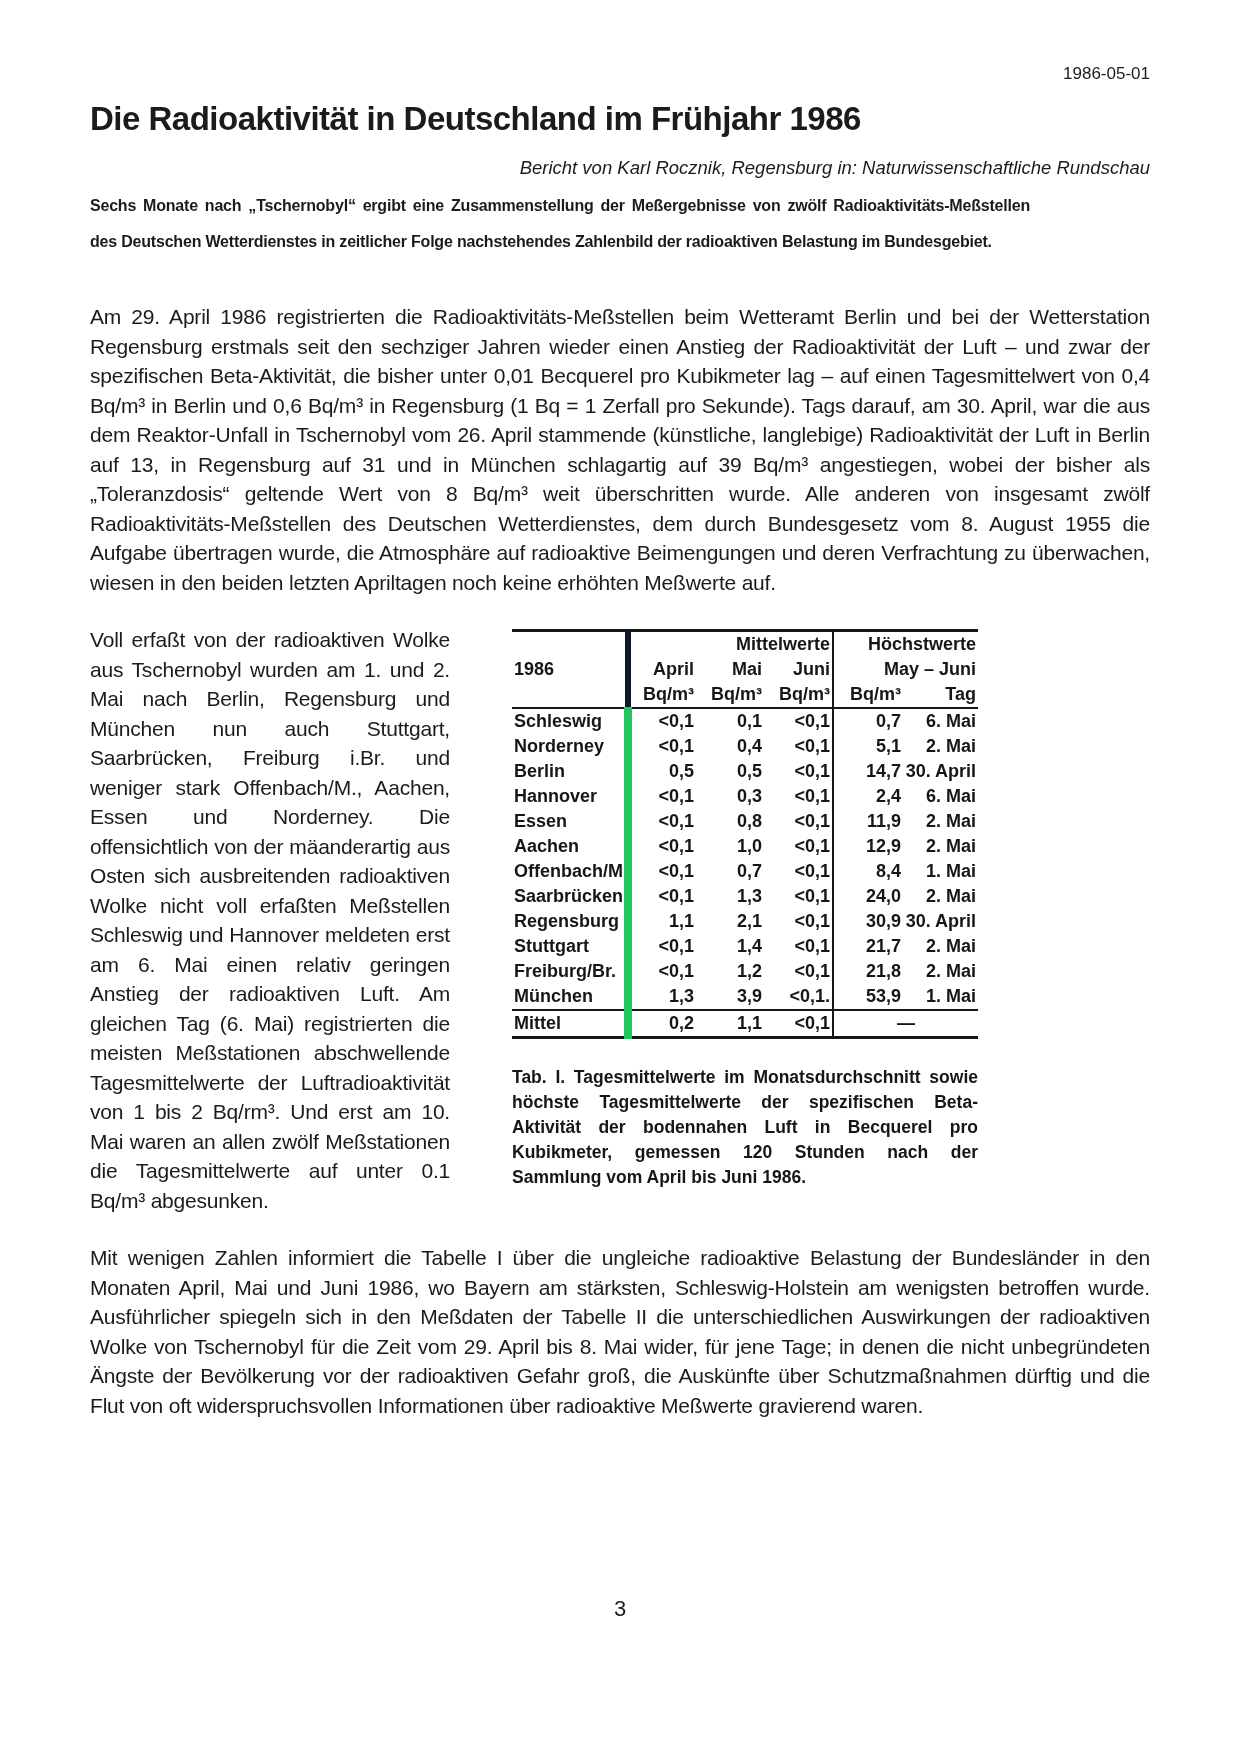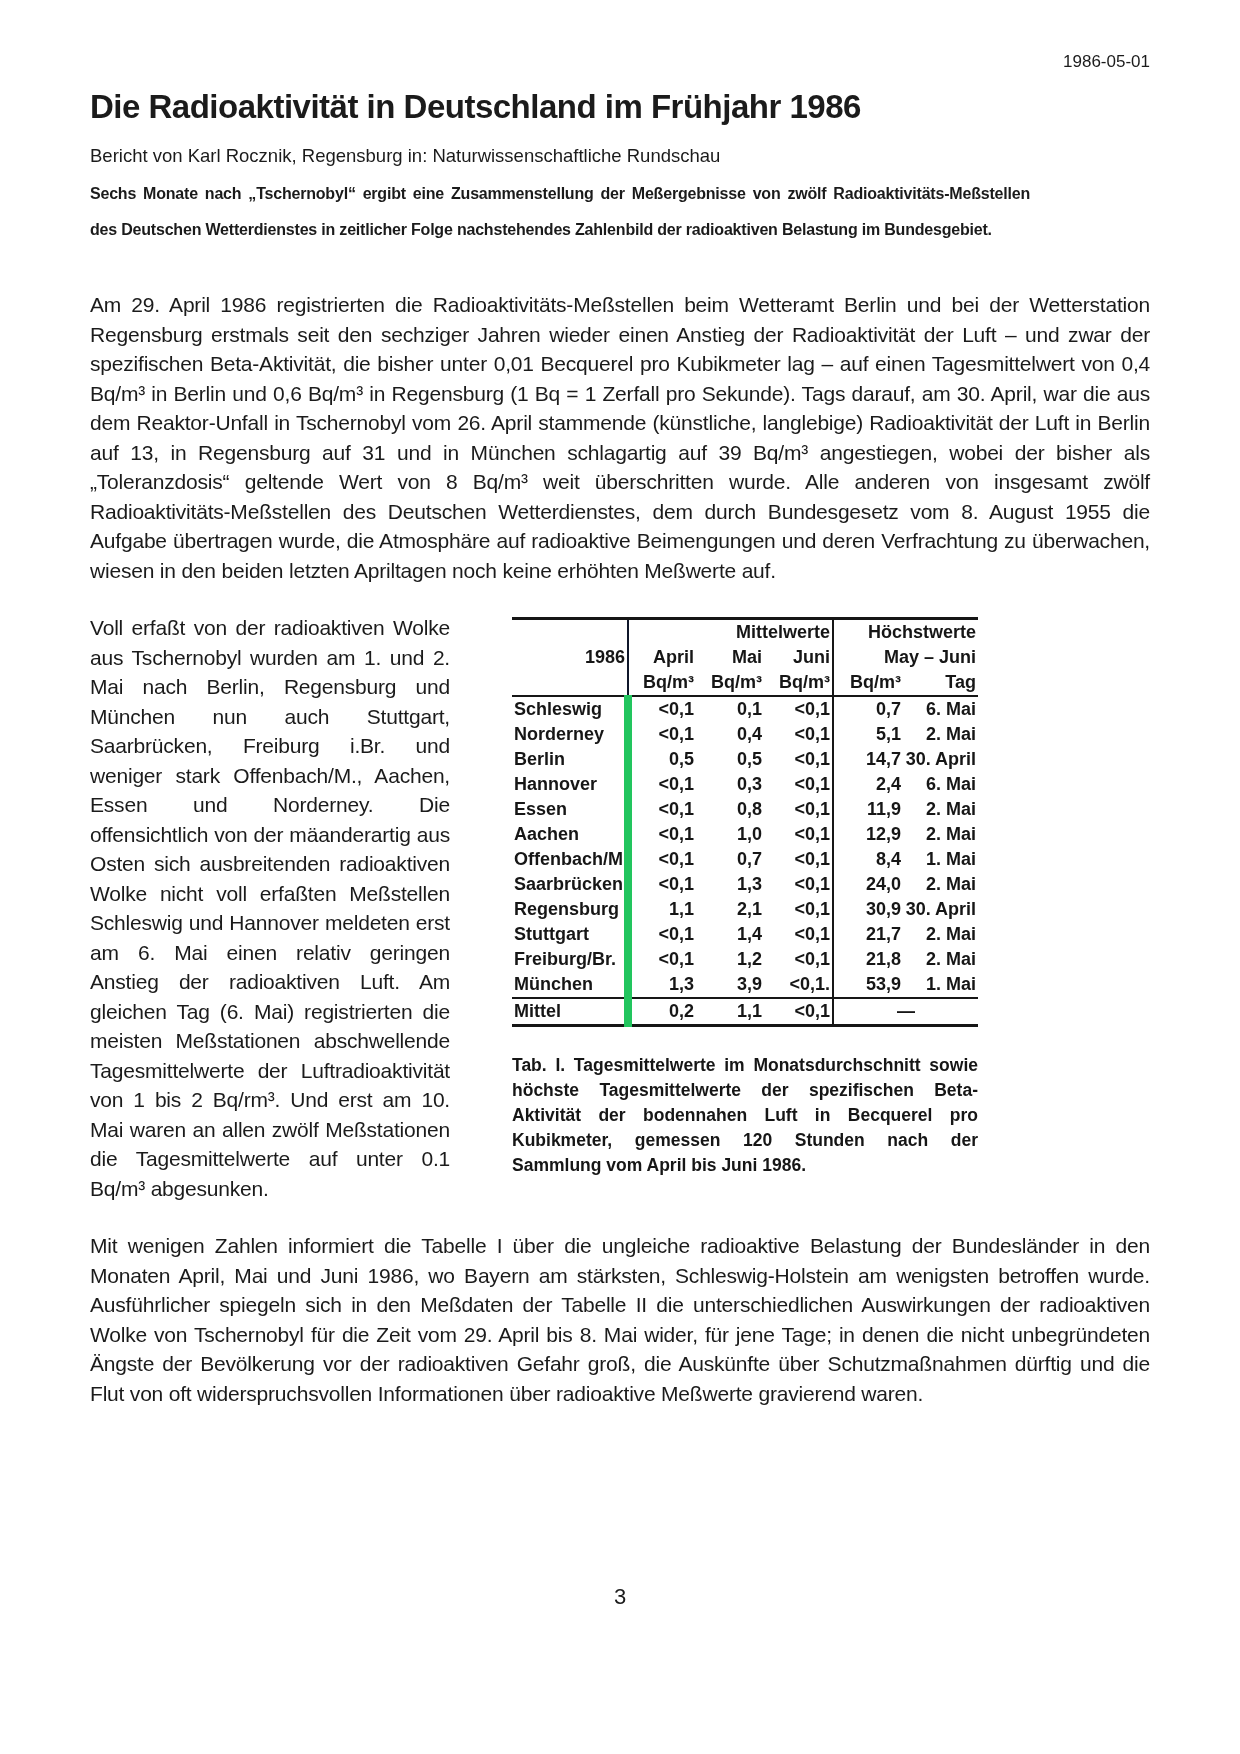--- a/index.html
+++ b/index.html
@@ -4,45 +4,46 @@
 <style>
   html, body {
     margin: 0;
     padding: 0;
     background: #ffffff;
   }
   .page {
     position: relative;
     width: 1240px;
     height: 1682px;
-    margin: 0 auto;
+    margin: 12px auto;
     background: #ffffff;
     color: #1b1b1b;
     font-family: "Liberation Sans", sans-serif;
     overflow: hidden;
     box-sizing: border-box;
     padding: 52px 90px 0 90px;
   }
   .datestamp {
     text-align: right;
     font-size: 17px;
     line-height: 20px;
     margin: 0 0 16px 0;
   }
   .title {
     font-size: 33px;
     font-weight: bold;
     letter-spacing: -0.5px;
     margin: 0 0 18px 0;
   }
   .subtitle {
-    text-align: left;
+    text-align: right;
     font-size: 18.5px;
     line-height: 24px;
     margin: 0 0 8px 0;
+    font-style: italic;
   }
   .issue {
     text-align: center;
     font-size: 18.5px;
     line-height: 24px;
     margin: 0 0 42px 0;
   }
   .lead {
     font-weight: bold;
     font-size: 16px;
@@ -79,24 +80,24 @@
   table.datatable thead { border-bottom: 2.5px solid #161616; }
   table.datatable tfoot { border-top: 2.5px solid #161616; }
   table.datatable th, table.datatable td {
     padding: 1px 2px;
     line-height: 23px;
     font-weight: bold;
     white-space: nowrap;
     overflow: hidden;
   }
   th.year-cell {
-    text-align: right;
+    text-align: left;
     vertical-align: middle;
     padding-left: 6px;
-    border-right: 2px solid #0f172a;
+    border-right: 6px solid #0f172a;
   }
   th.group-mid { border-right: 2px solid #161616; }
   th.center { text-align: right; }
   td.station {
     text-align: left;
     padding-left: 6px;
     border-right: 8px solid #22c55e;
   }
   td.v-mon { text-align: right; padding-right: 16px; }
   td.v-mon-last { text-align: right; padding-right: 16px; border-right: 2px solid #161616; }

